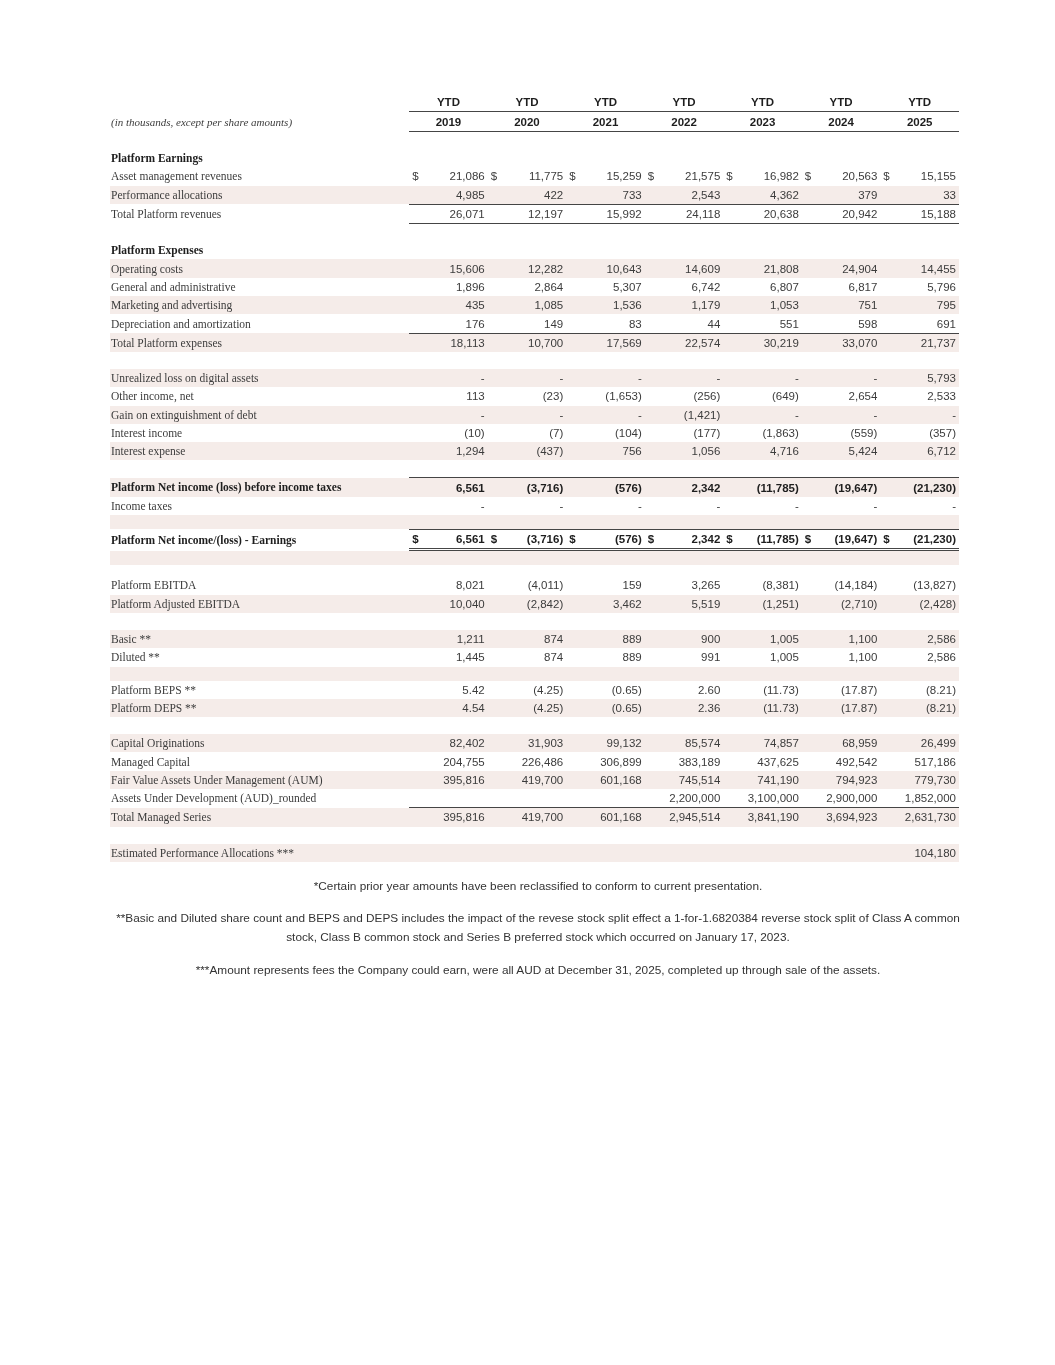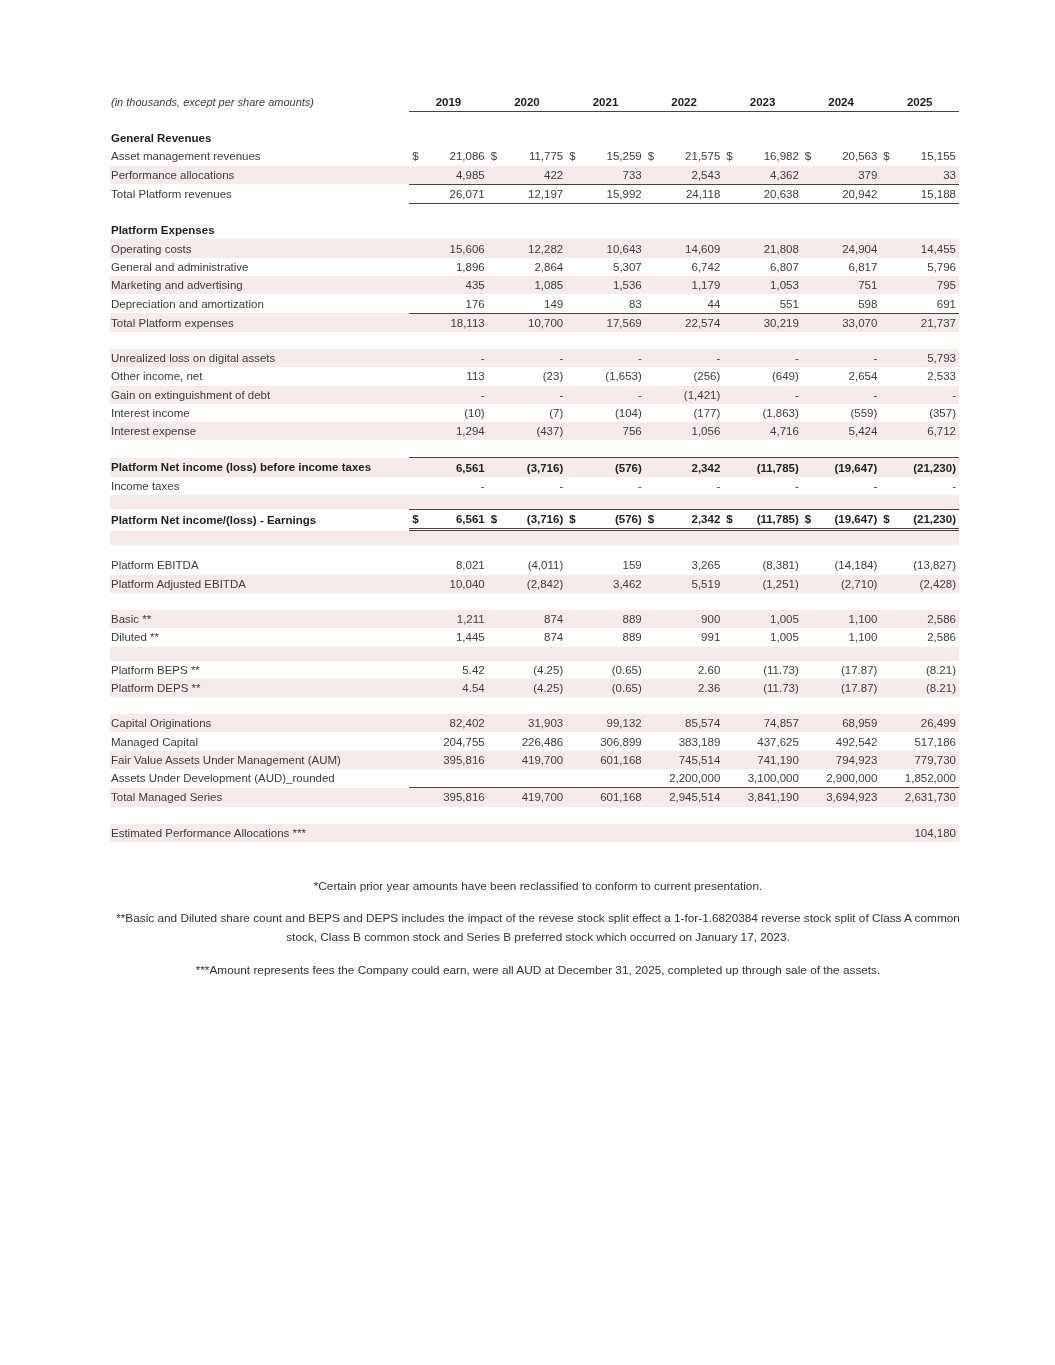--- a/index.html
+++ b/index.html
@@ -4,21 +4,21 @@
 <style>
   html,body{margin:0;padding:0;}
   body{
     width:1055px;height:1365px;background:#ffffff;position:relative;
     font-family:"Liberation Sans",sans-serif;color:#3c3c3c;
     -webkit-font-smoothing:antialiased;
   }
   .sheet{position:absolute;left:110px;top:92px;width:849px;}
   table{border-collapse:collapse;table-layout:fixed;width:849px;font-size:11.5px;color:#3c3c3c;}
   td{padding:0 3px;height:18.3px;vertical-align:middle;overflow:hidden;white-space:nowrap;}
-  td.labelcell{text-align:left;padding-left:1px;}
+  td.labelcell{text-align:left;padding-left:1px;font-family:Liberation Serif, serif;}
   td.numcell .cellflex{display:flex;justify-content:space-between;align-items:baseline;}
   td.numcell .v{text-align:right;}
   
   tr.ytd-row td.numcell, tr.year-row td.numcell{
     font-weight:bold;color:#1e1e1e;text-align:center;
     border-bottom:1px solid #454545;height:19px;
   }
   td.metacell{font-style:italic;font-size:11px;color:#3c3c3c;}
   
   tr.shaded td{background:#f5ece9;}
@@ -44,37 +44,47 @@
       <col style="width:299px">
       <col style="width:78.5px">
         <col style="width:78.5px">
         <col style="width:78.5px">
       <col style="width:78.5px">
         <col style="width:78.5px">
         <col style="width:78.5px">
         <col style="width:78.5px">
     </colgroup>
     <thead>
+      <tr class="ytd-row">
+          <td class="labelcell"></td>
+          <td class="numcell">YTD</td>
+          <td class="numcell">YTD</td>
+          <td class="numcell">YTD</td>
+          <td class="numcell">YTD</td>
+          <td class="numcell">YTD</td>
+          <td class="numcell">YTD</td>
+          <td class="numcell">YTD</td>
+        </tr>
       <tr class="year-row">
           <td class="labelcell metacell">(in thousands, except per share amounts)</td>
           <td class="numcell">2019</td>
           <td class="numcell">2020</td>
           <td class="numcell">2021</td>
           <td class="numcell">2022</td>
           <td class="numcell">2023</td>
           <td class="numcell">2024</td>
           <td class="numcell">2025</td>
         </tr>
     </thead>
     <tbody>
         <tr class="blankrow">
           <td colspan="8"></td>
         </tr>
         <tr>
-          <td class="labelcell sectioncell" colspan="8">General Revenues</td>
+          <td class="labelcell sectioncell" colspan="8">Platform Earnings</td>
         </tr>
         <tr>
           <td class="labelcell">Asset management revenues</td>
           <td class="numcell">
             <span class="cellflex">
               <span class="dollar">$</span>
               <span class="v">21,086</span>
             </span>
           </td>
           <td class="numcell">

